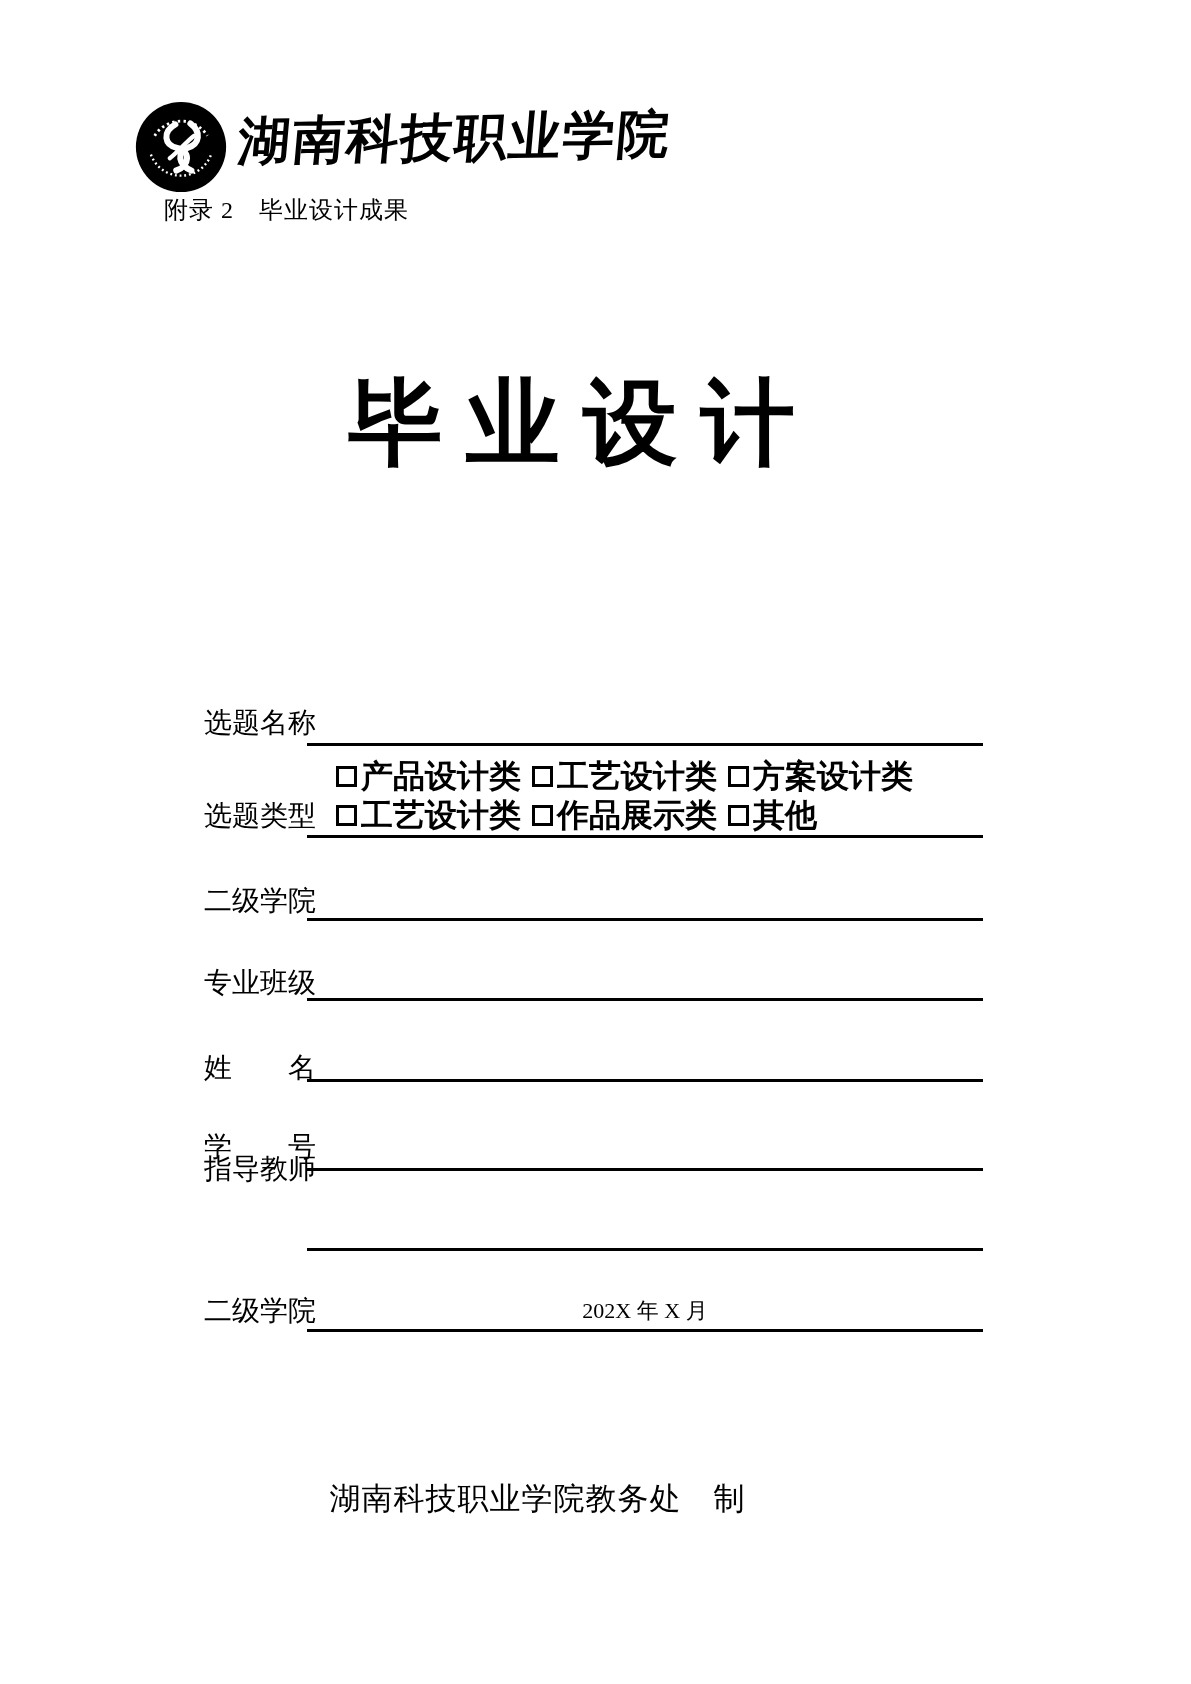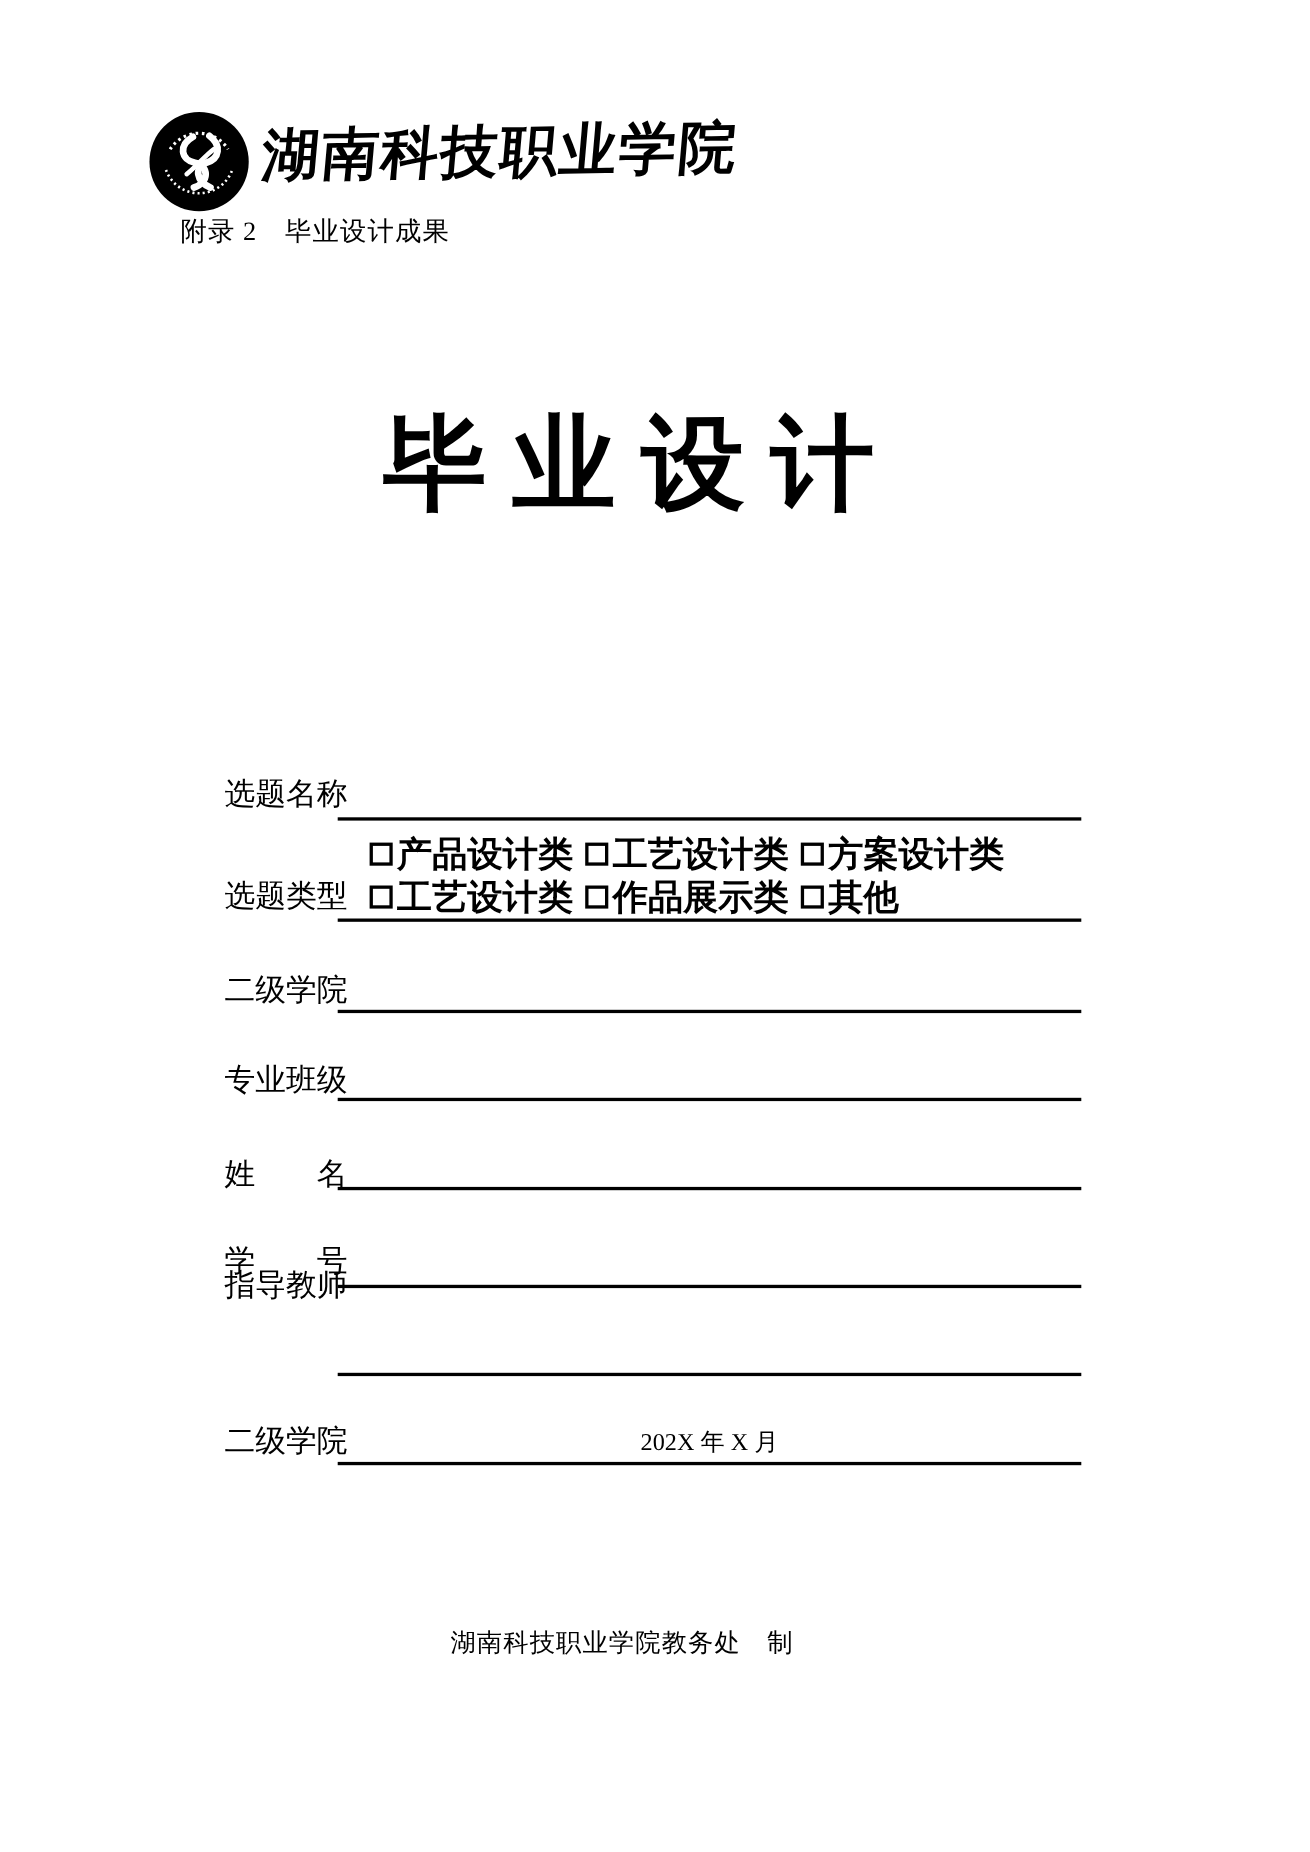--- a/index.html
+++ b/index.html
@@ -86,25 +86,24 @@
     border:3px solid #000;
     margin-right:4px;
     flex:0 0 auto;
   }
 
   
   .footer-issuer {
     position:absolute; left:0; top:1478px;
     width:1075px;
     text-align:center;
-    font-size:23px;
+    font-size:31px;
     letter-spacing:1px;
     font-family:"Liberation Sans","DejaVu Sans",sans-serif;
     white-space:pre;
-    margin-left:28px;
   }
 </style>
 </head>
 <body>
 
 <div class="page">
 
   <div class="seal">
     <svg width="94" height="94" viewBox="0 0 100 100">
       <circle cx="50" cy="50" r="48" fill="#000"></circle>

